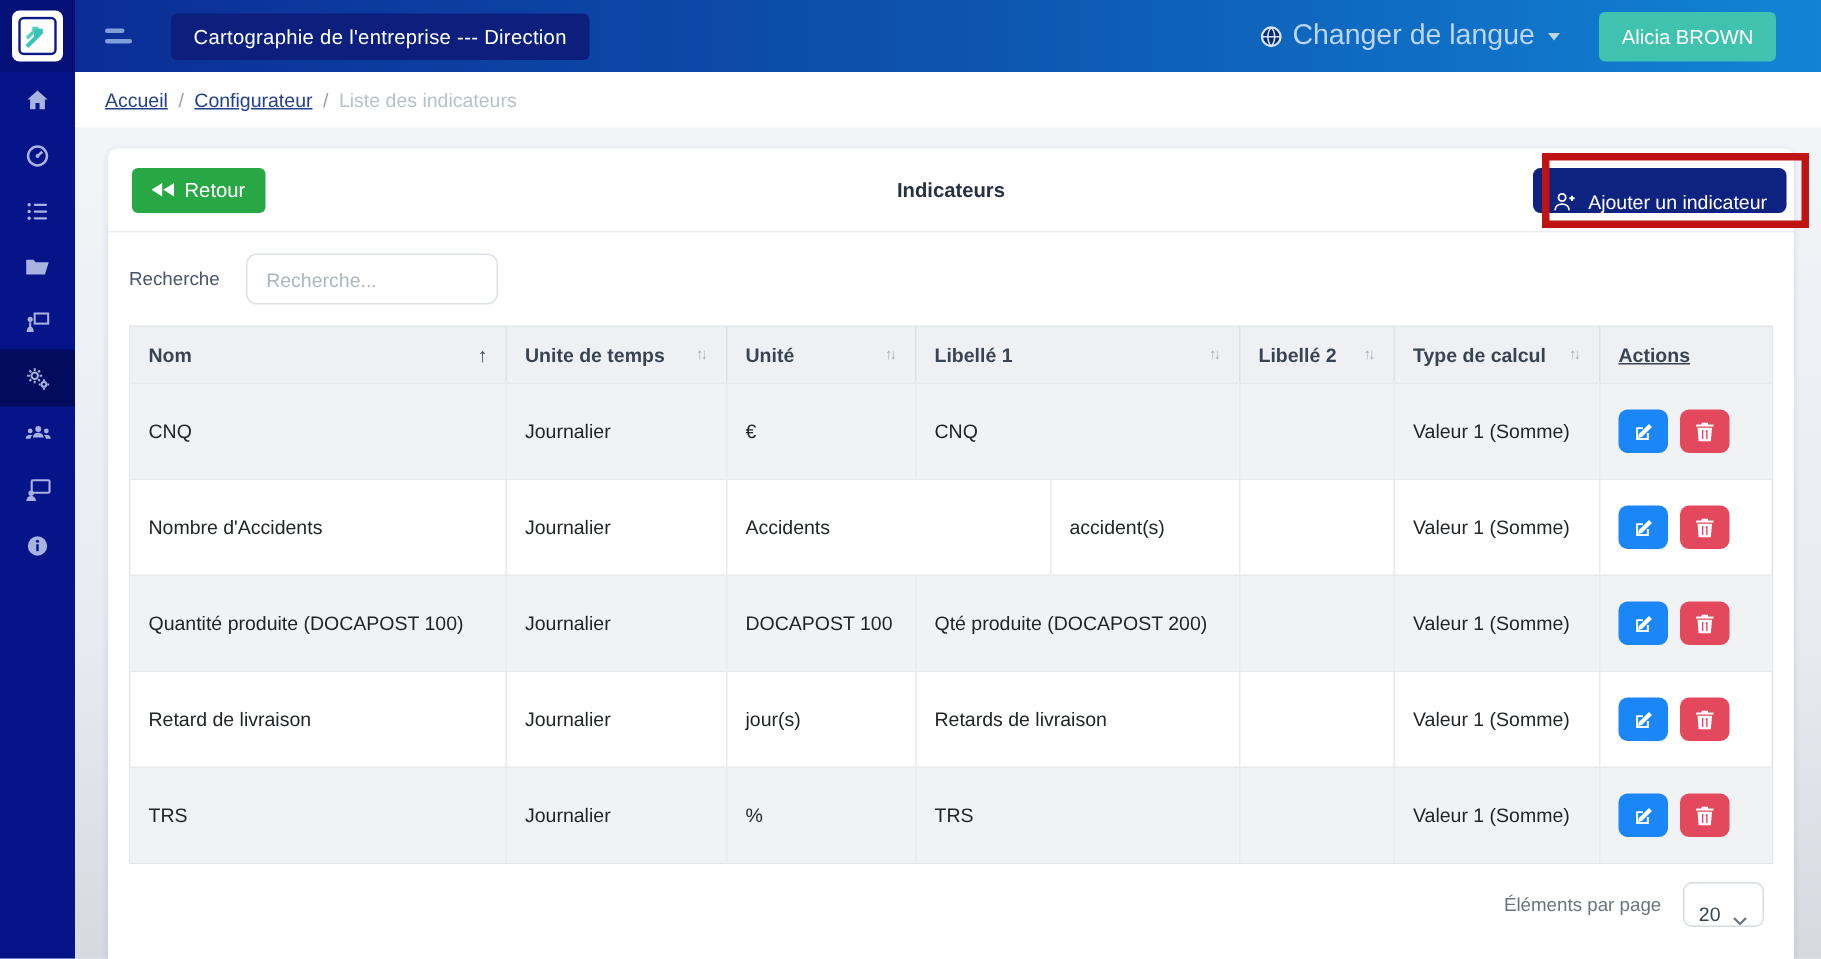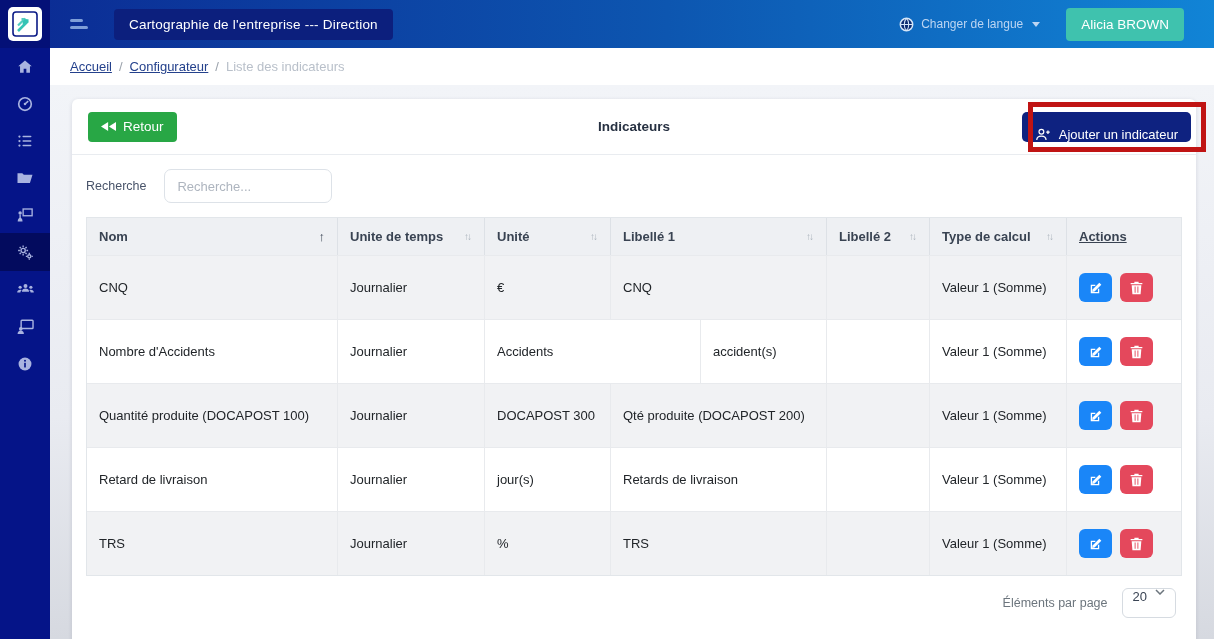--- a/index.html
+++ b/index.html
@@ -10,21 +10,21 @@
     background:linear-gradient(90deg,#0b2a93 0%, #0d56b0 55%, #1184d6 100%);
     display:flex; align-items:center; z-index:3; }
   .logo-block { width:50px; height:48px; background:#041077; display:flex; align-items:center; justify-content:center; flex:0 0 auto; }
   .logo { width:34px; height:34px; background:#ffffff; border-radius:5px; display:flex; align-items:center; justify-content:center; }
   .menu-toggle { margin-left:20px; width:26px; height:20px; display:flex; flex-direction:column; justify-content:center; gap:4px; cursor:pointer; }
   .menu-toggle .bar1 { width:13px; height:3px; background:#7f9fd8; border-radius:2px; }
   .menu-toggle .bar2 { width:18px; height:3px; background:#7f9fd8; border-radius:2px; }
   .title-pill { margin-left:18px; background:#0c1f7d; color:#ffffff; font-size:13.5px;
     padding:8px 15px; border-radius:4px; letter-spacing:.2px; }
   .nav-spacer { flex:1; }
-  .lang-menu { display:flex; align-items:center; gap:7px; color:#bcd5f2; font-size:12px; cursor:pointer; margin-right:26px; }
+  .lang-menu { display:flex; align-items:center; gap:7px; color:#bcd5f2; font-size:19px; cursor:pointer; margin-right:26px; }
   .lang-caret { width:0; height:0; border-left:4px solid transparent; border-right:4px solid transparent; border-top:5px solid #bcd5f2; margin-left:2px; }
   .user-btn { background:#3fc2ae; color:#ffffff; font-size:13.5px; border:none; border-radius:4px;
     padding:9px 15px; margin-right:30px; cursor:pointer; }
 
   
   .sidebar { position:absolute; top:48px; left:0; width:50px; height:591px; background:#051488; z-index:2; }
   .side-item { width:50px; height:37px; display:flex; align-items:center; justify-content:center; color:#a9b3e0; cursor:pointer; }
   .side-item.active { background:#030b5e; height:38px; }
   .side-item svg { display:block; }
 
@@ -75,21 +75,21 @@
   .col-nom{width:251px; flex:0 0 auto;} .col-ut{width:147px; flex:0 0 auto;} .col-u{width:126px; flex:0 0 auto;}
   .col-l1{width:216px; flex:0 0 auto;} .col-l2{width:103px; flex:0 0 auto;} .col-tc{width:137px; flex:0 0 auto;}
   .col-a{flex:1;}
   .action-cell { gap:8px; }
   .btn-edit { width:33px; height:29px; background:#1a86f8; border:none; border-radius:6px; display:flex; align-items:center; justify-content:center; cursor:pointer; }
   .btn-del  { width:33px; height:29px; background:#e4485c; border:none; border-radius:6px; display:flex; align-items:center; justify-content:center; cursor:pointer; }
 
   
   .card-footer { display:flex; align-items:center; justify-content:flex-end; height:53px; padding-right:20px; gap:14px; }
   .per-page-label { font-size:12.5px; color:#6c757d; }
-  .per-page-select { display:flex; align-items:flex-start; gap:8px; border:1px solid #d6dbe1; border-radius:6px;
+  .per-page-select { display:flex; align-items:flex-end; gap:8px; border:1px solid #d6dbe1; border-radius:6px;
     height:30px; padding:0 10px; font-size:13px; color:#3a4454; cursor:pointer; background:#fff; }
 </style>
 </head>
 <body>
 
 <div class="navbar">
   <div class="logo-block">
     <div class="logo">
       <svg width="26" height="26" viewBox="0 0 26 26">
         <rect x="1" y="1" width="24" height="24" rx="3" fill="#ffffff" stroke="#0a1a86" stroke-width="1.6"></rect>
@@ -296,21 +296,21 @@
             <path d="M4.7.8h4.6v1.3h4V3.5H.7V2.1h4z"></path>
               <path d="M1.8 4.5h10.4l-.8 9.7H2.6zM5 6v6.5h1V6zm3 0v6.5h1V6z" fill-rule="evenodd"></path>
             </svg>
         </button>
       </div>
     </div>
 
     <div class="t-row striped">
       <div class="cell col-nom">Quantité produite (DOCAPOST 100)</div>
       <div class="cell col-ut">Journalier</div>
-      <div class="cell col-u">DOCAPOST 300</div>
+      <div class="cell col-u">DOCAPOST 100</div>
       <div class="cell col-l1">Qté produite (DOCAPOST 200)</div>
       <div class="cell col-l2"></div>
       <div class="cell col-tc">Valeur 1 (Somme)</div>
       <div class="cell col-a action-cell">
         <button class="btn-edit">
           <svg width="14" height="14" viewBox="0 0 16 16" fill="#ffffff">
             <path d="M11.8 1.9l2.3 2.3-7.7 7.7-2.9.6.6-2.9z"></path>
               <path d="M2 4.3h5.2v1.5H3.5v6.7h6.7V8.8h1.5V14H2z"></path>
             </svg>
         </button>

